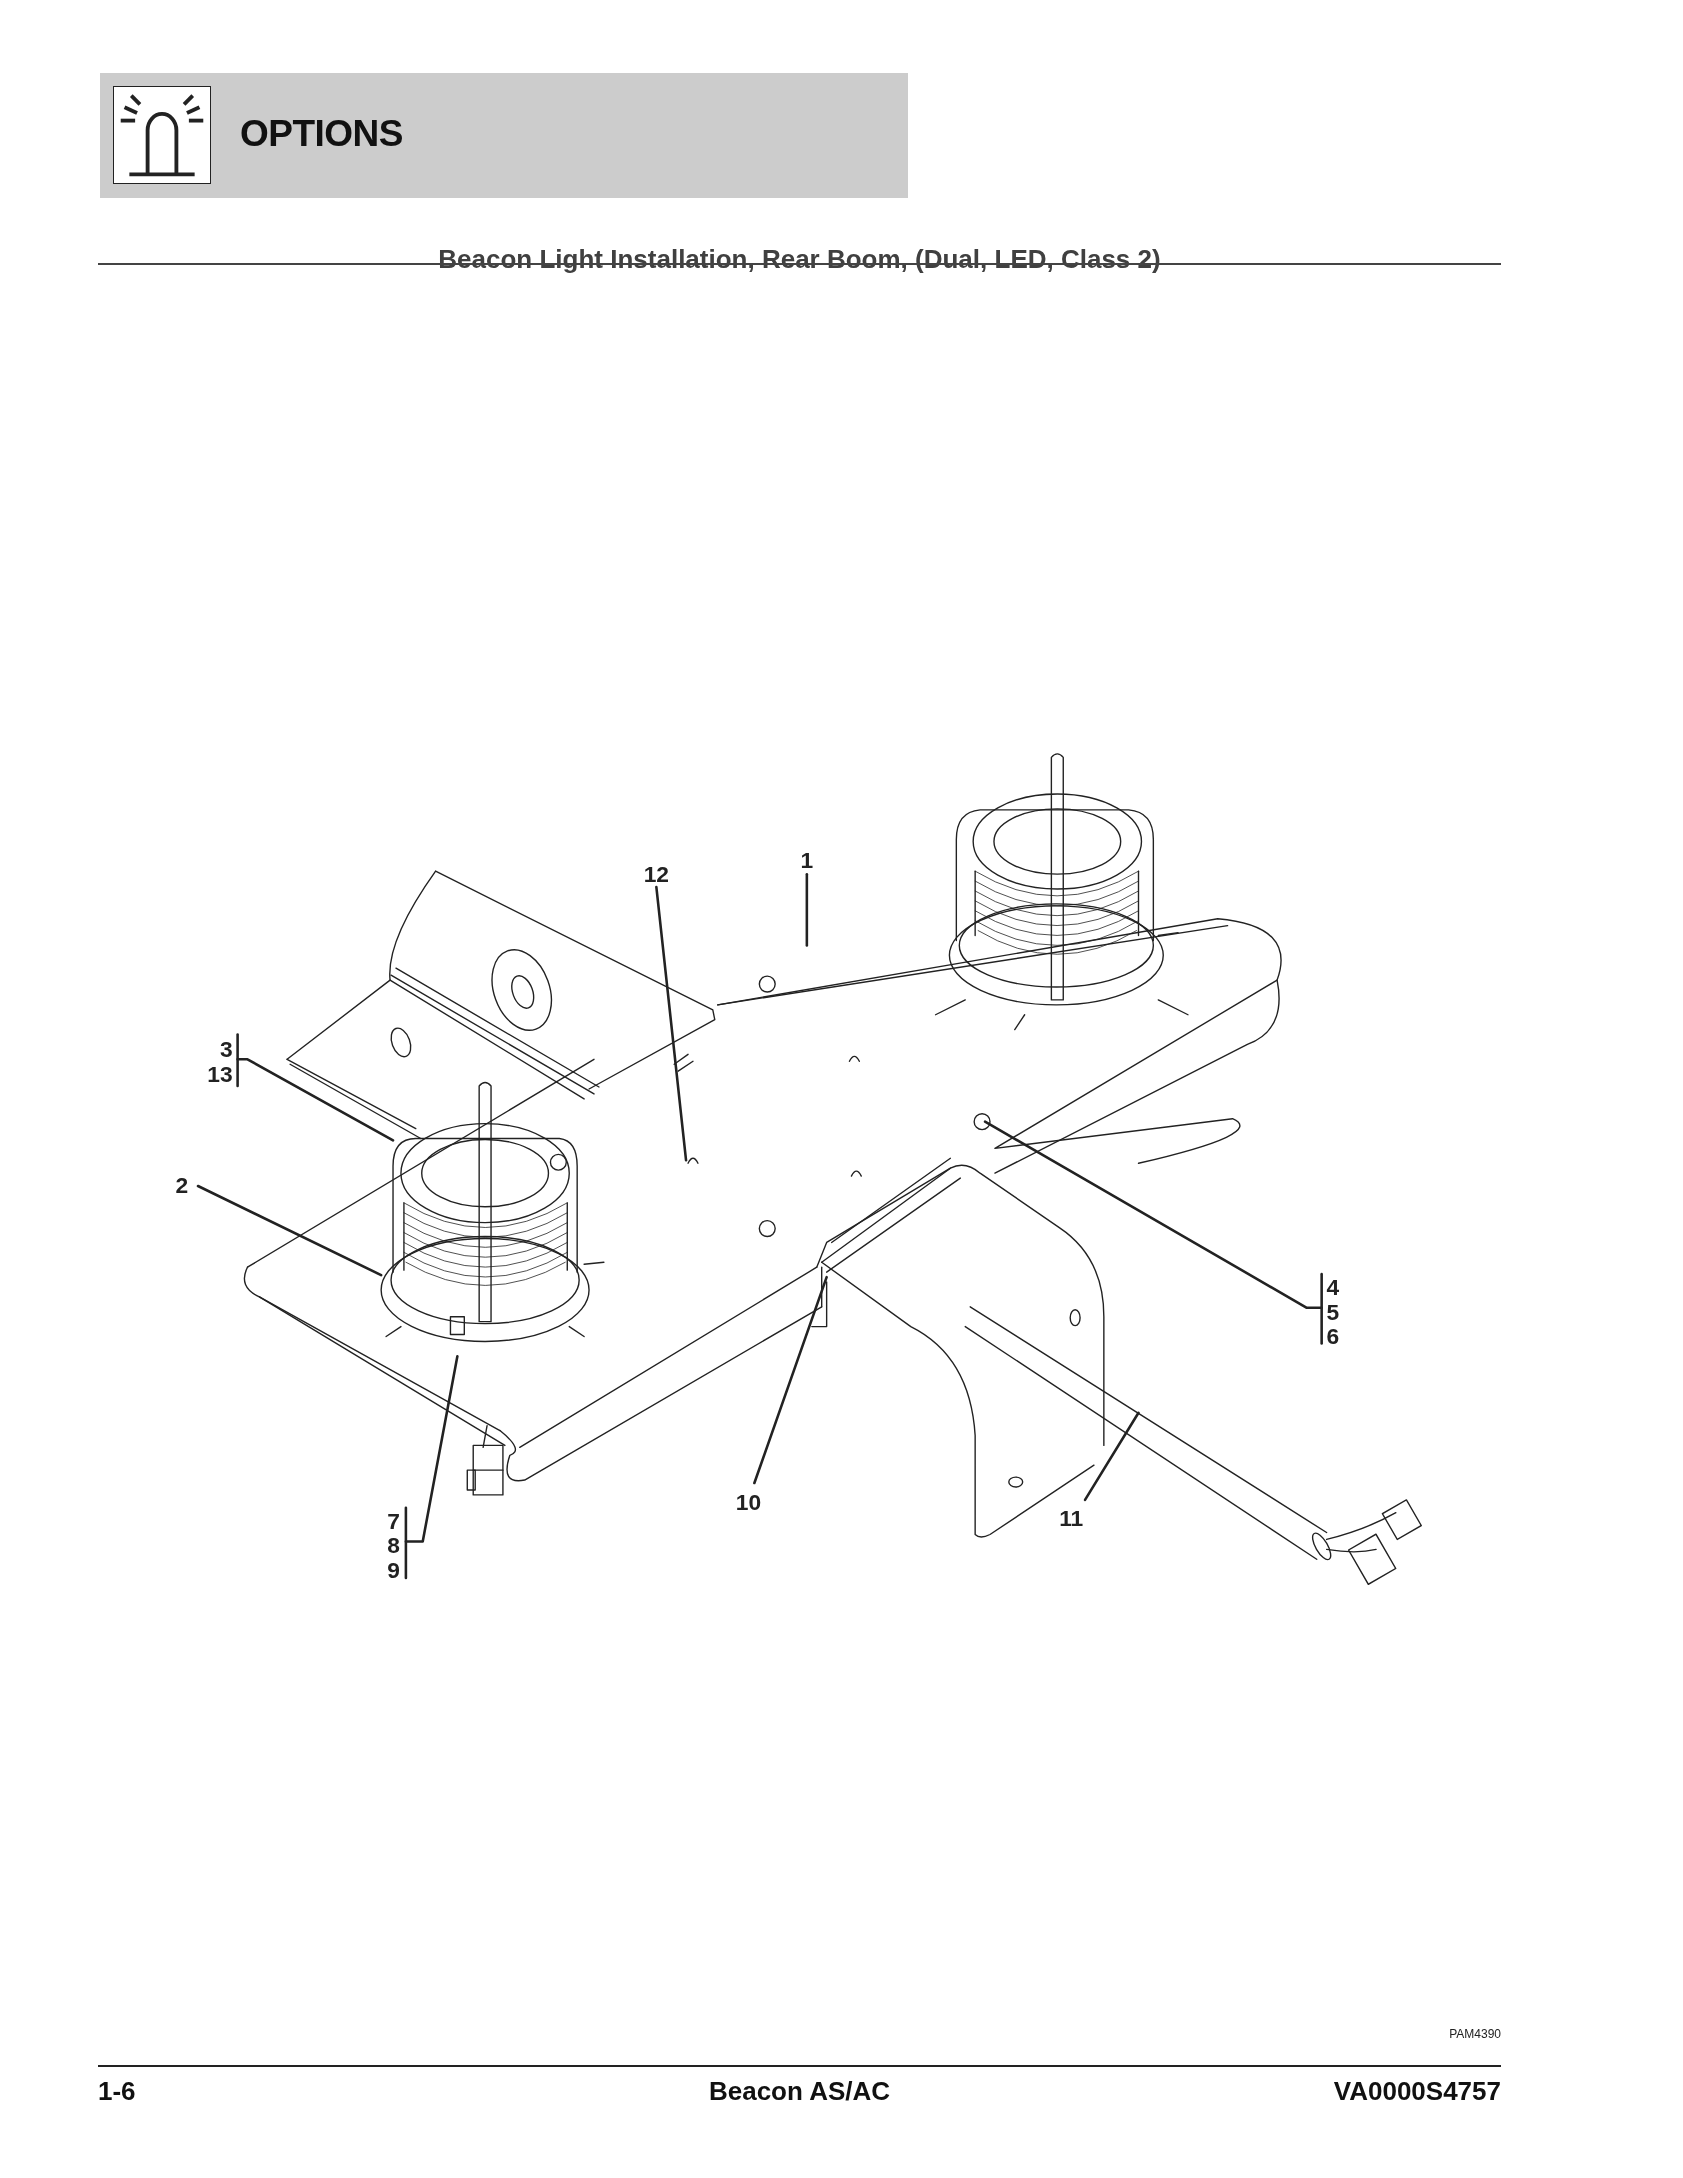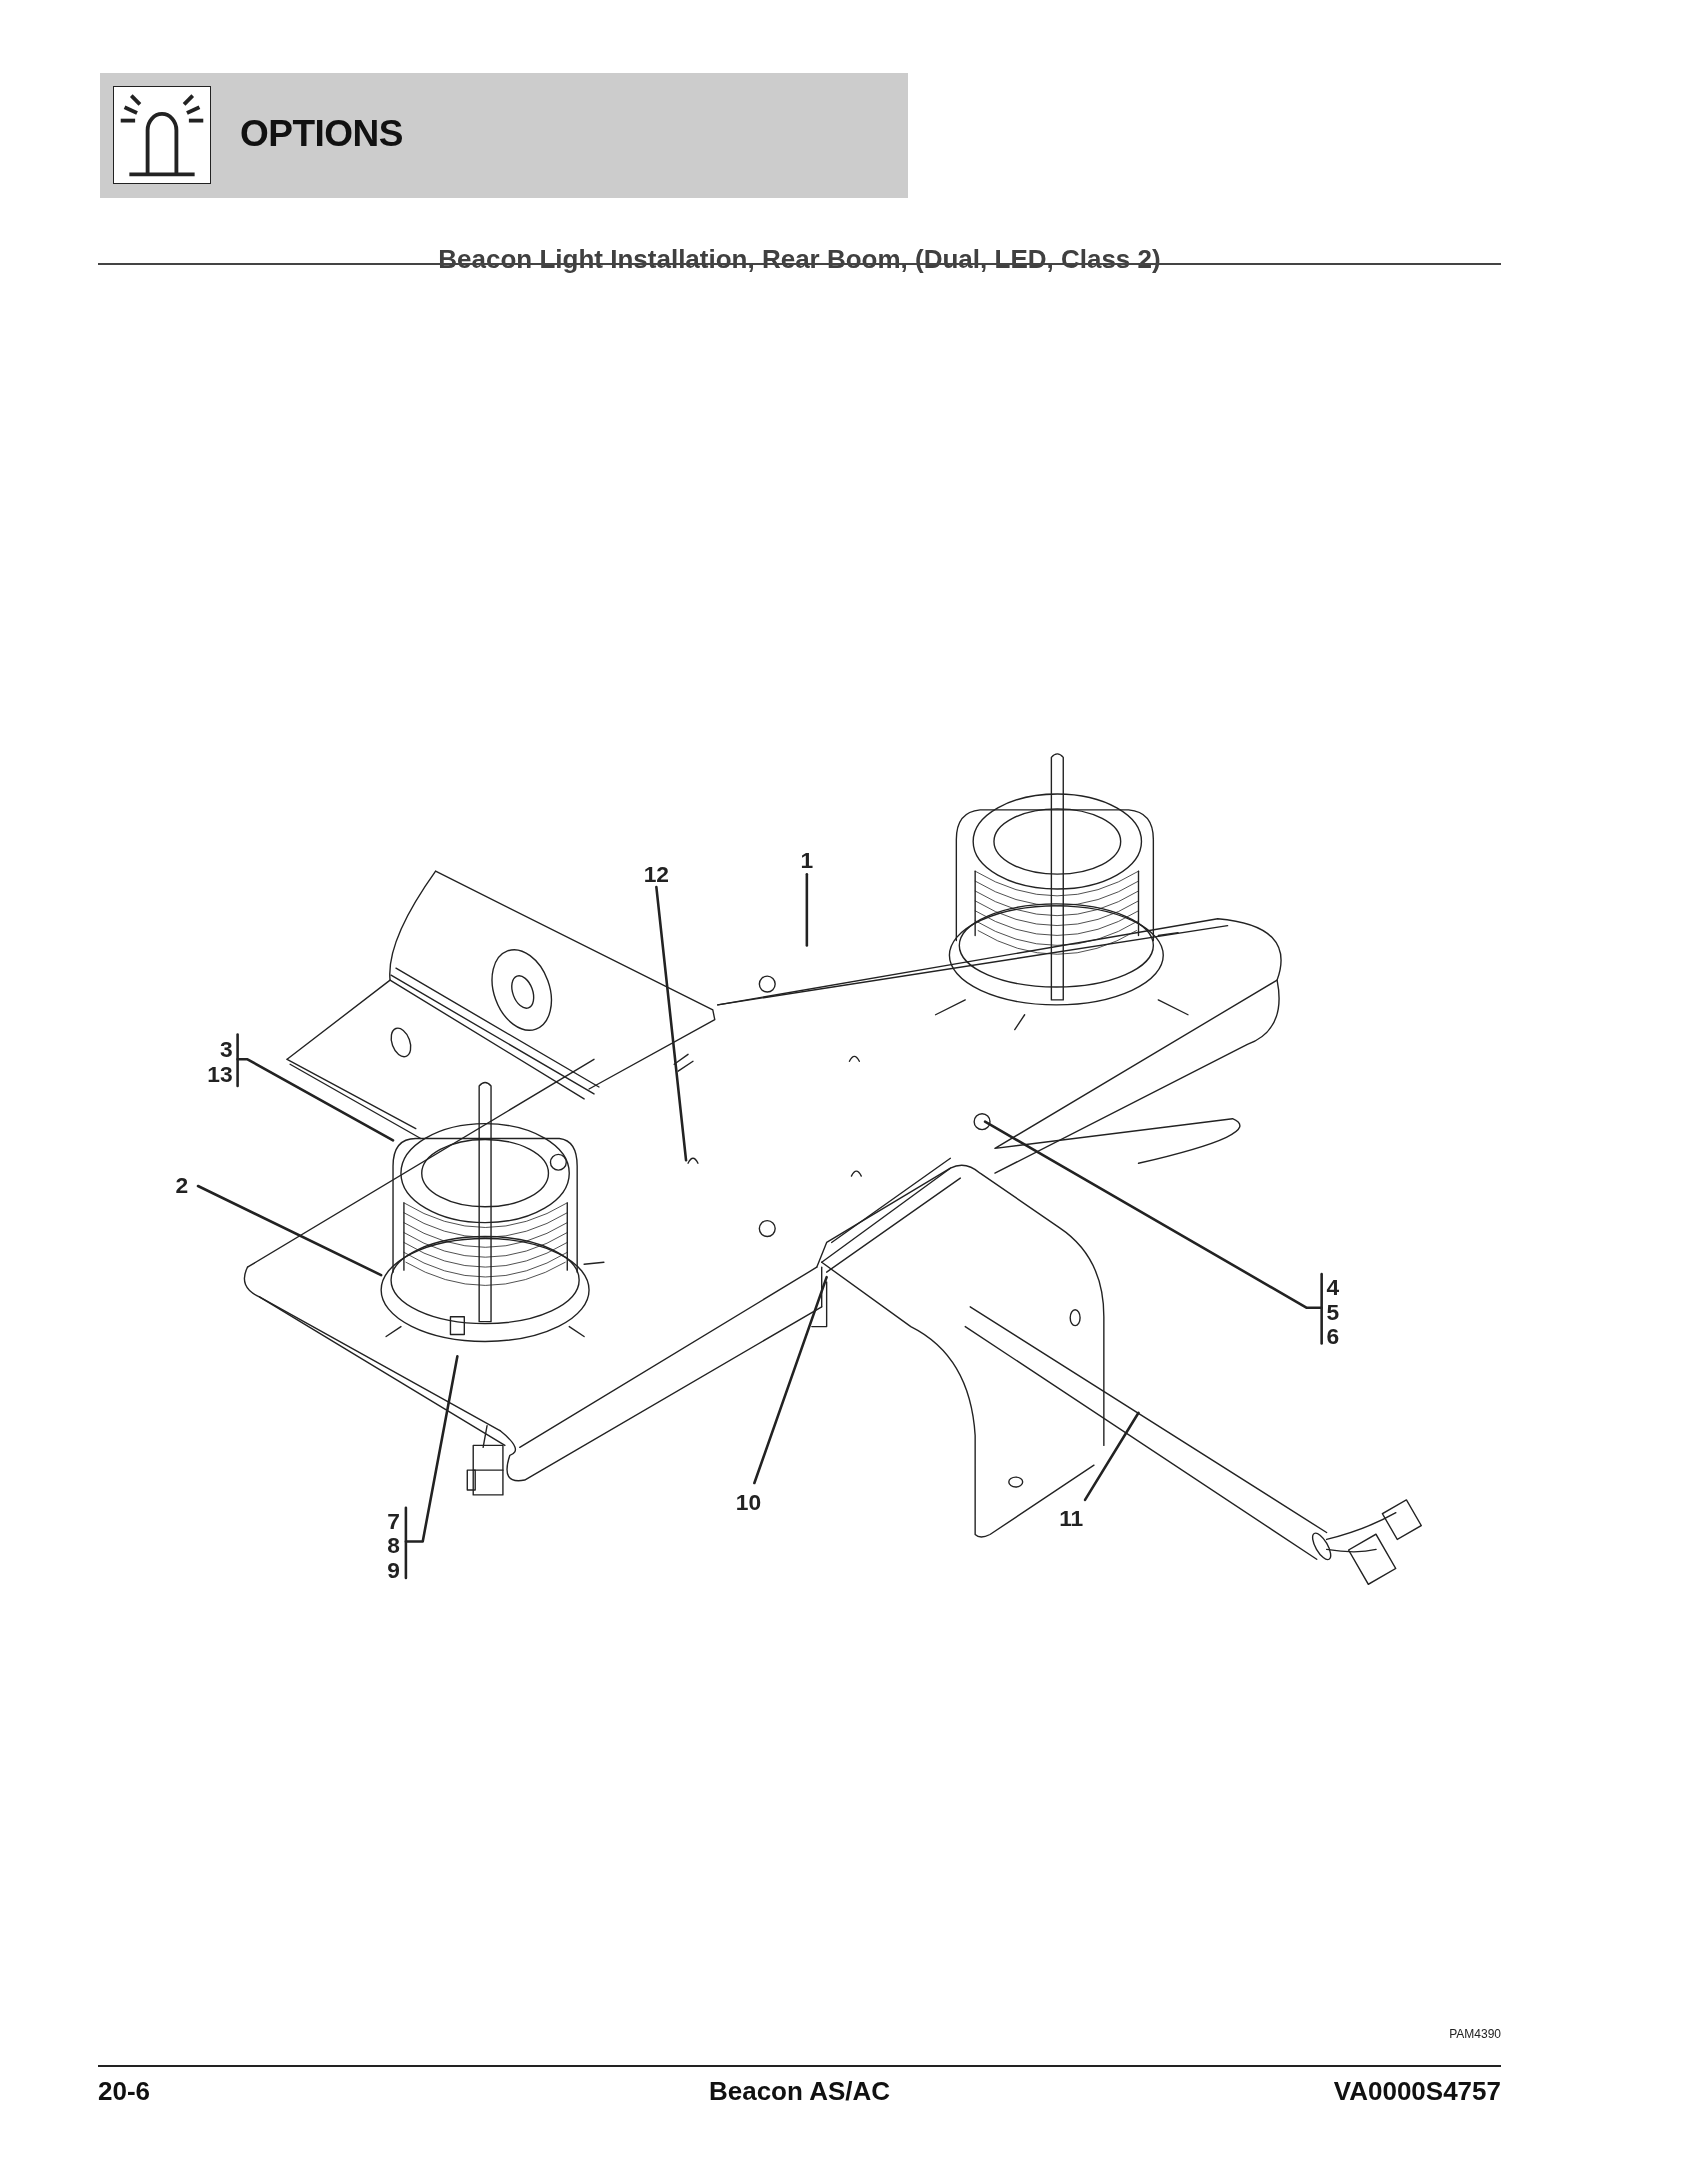--- a/index.html
+++ b/index.html
@@ -187,16 +187,16 @@
     <text class="callout" x="404" y="1544" text-anchor="end">7</text>
     <text class="callout" x="404" y="1569" text-anchor="end">8</text>
     <text class="callout" x="404" y="1594" text-anchor="end">9</text>
     <text class="callout" x="756" y="1525" text-anchor="middle">10</text>
     <text class="callout" x="1082" y="1541" text-anchor="middle">11</text>
   </g>
 </svg>
 
 <div class="fig-id">PAM4390</div>
 <div class="rule-bottom"></div>
-<div class="footer footer-left">20-6</div>
+<div class="footer footer-left">1-6</div>
 <div class="footer footer-center">Beacon AS/AC</div>
 <div class="footer footer-right">VA0000S4757</div>
 
 
 </body></html>

